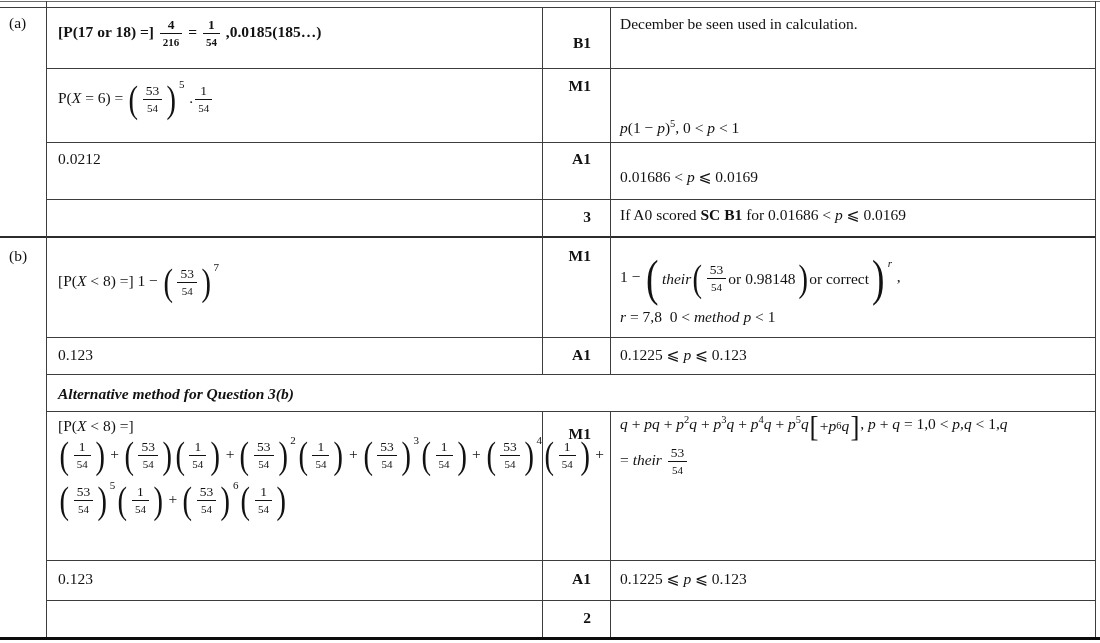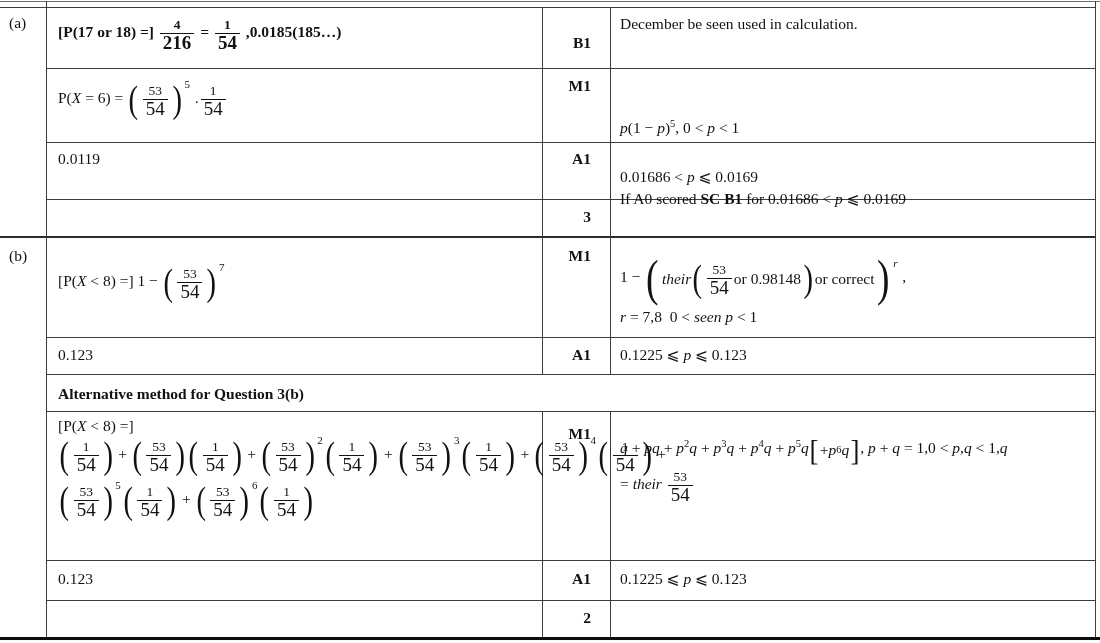--- a/index.html
+++ b/index.html
@@ -18,21 +18,21 @@
     position:absolute;left:542px;width:58px;box-sizing:border-box;
     padding-right:9px;text-align:right;font-weight:bold;
   }
   .comment{position:absolute;left:620px;width:470px;}
   .working{position:absolute;left:58px;width:478px;}
   .alt-header{font-weight:bold;}
   .mline{white-space:nowrap;}
   
   .frac{display:inline-block;vertical-align:middle;text-align:center;margin:0 2px;}
   .frac .num{display:block;padding:0 3px 1px 3px;border-bottom:1px solid #121212;font-size:13.5px;line-height:15px;}
-  .frac .den{display:block;padding:1px 3px 0 3px;font-size:19px;line-height:15px;}
+  .frac .den{display:block;padding:1px 3px 0 3px;font-size:11px;line-height:15px;}
   .bp{display:inline-flex;align-items:center;vertical-align:middle;}
   .pg{font-weight:300;line-height:0.9;transform:scaleX(0.75);}
   .bp1 > .pg{font-size:38px;}
   .bp2 > .pg{font-size:50px;}
   .bk  > .pg{font-size:30px;transform:scaleX(0.9);}
   .pc{display:inline-flex;align-items:center;padding:0 1px;}
   sup.sup{font-size:10.5px;vertical-align:super;line-height:0;}
   sup.suphi{font-size:11px;vertical-align:baseline;position:relative;top:-15px;line-height:0;margin:0 1px;}
   i{font-family:"Liberation Serif","DejaVu Serif",serif;}
 </style>
@@ -74,25 +74,25 @@
           <span class="frac">
             <span class="num">53</span>
             <span class="den">54</span>
           </span>
         </span>
         <span class="pg">)</span>
       </span><sup class="suphi">5</sup> .<span class="frac"><span class="num">1</span><span class="den">54</span></span></div>
   <div class="mark" style="top:77px;">M1</div>
   <div class="comment mline" style="top:78px;margin-top:41px;"><i>p</i>(1 − <i>p</i>)<sup class="sup">5</sup>, 0 &lt; <i>p</i> &lt; 1</div>
 
-  <div class="working" style="top:150px;">0.0119</div>
+  <div class="working" style="top:150px;">0.0212</div>
   <div class="mark" style="top:150px;">A1</div>
   <div class="comment" style="top:166px;">
     <div class="mline" style="line-height:22px;">0.01686 &lt; <i>p</i> ⩽ 0.0169</div>
-    <div class="mline" style="line-height:22px;">If A0 scored <b>SC B1</b> for 0.01686 &lt; <i>p</i> ⩽ 0.0169</div>
+    <div class="mline" style="line-height:22px;margin-top:16px;">If A0 scored <b>SC B1</b> for 0.01686 &lt; <i>p</i> ⩽ 0.0169</div>
   </div>
 
   <div class="mark" style="top:208px;">3</div>
 
   <div class="working mline" style="top:265px;">[P(<i>X</i> &lt; 8) =] 1 − <span class="bp bp1">
         <span class="pg">(</span>
         <span class="pc">
           <span class="frac">
             <span class="num">53</span>
             <span class="den">54</span>
@@ -107,28 +107,28 @@
           <span class="pc"><i>their</i><span class="bp bp1">
               <span class="pg">(</span>
               <span class="pc"><span class="frac">
                   <span class="num">53</span>
                   <span class="den">54</span>
                 </span> or 0.98148</span>
               <span class="pg">)</span>
             </span> or correct</span>
           <span class="pg">)</span>
         </span><sup class="suphi"><i>r</i></sup> ,</div>
-    <div class="mline" style="margin-top:7px;"><i>r</i> = 7,8&nbsp; 0 &lt; <i>seen p</i> &lt; 1</div>
+    <div class="mline" style="margin-top:7px;"><i>r</i> = 7,8&nbsp; 0 &lt; <i>method p</i> &lt; 1</div>
   </div>
 
   <div class="working" style="top:346px;">0.123</div>
   <div class="mark" style="top:346px;">A1</div>
   <div class="comment mline" style="top:346px;">0.1225 ⩽ <i>p</i> ⩽ 0.123</div>
 
-  <div class="cell alt-header" style="left:58px;top:385px;">Alternative method for Question 3(b)</div>
+  <div class="cell alt-header" style="left:58px;top:385px;font-style:italic;">Alternative method for Question 3(b)</div>
 
   <div class="working" style="top:417px;">
     <div class="mline">[P(<i>X</i> &lt; 8) =]</div>
     <div class="mline" style="margin-top:3px;"><span class="bp bp1">
           <span class="pg">(</span>
           <span class="pc">
             <span class="frac">
               <span class="num">1</span>
               <span class="den">54</span>
             </span>
@@ -239,21 +239,21 @@
           <span class="pc">
             <span class="frac">
               <span class="num">1</span>
               <span class="den">54</span>
             </span>
           </span>
           <span class="pg">)</span>
         </span></div>
   </div>
   <div class="mark" style="top:425px;">M1</div>
-  <div class="comment" style="top:436px;">
+  <div class="comment" style="top:412px;">
     <div class="mline"><i>q</i> + <i>pq</i> + <i>p</i><sup class="sup">2</sup><i>q</i> + <i>p</i><sup class="sup">3</sup><i>q</i> + <i>p</i><sup class="sup">4</sup><i>q</i> + <i>p</i><sup class="sup">5</sup><i>q</i><span class="bp bk">
           <span class="pg">[</span>
           <span class="pc">+<i>p</i><sup class="sup">6</sup><i>q</i></span>
           <span class="pg">]</span>
         </span>, <i>p</i> + <i>q</i> = 1,0 &lt; <i>p</i>,<i>q</i> &lt; 1,<i>q</i></div>
     <div class="mline" style="margin-top:6px;">= <i>their</i> <span class="frac"><span class="num">53</span><span class="den">54</span></span></div>
   </div>
 
   <div class="working" style="top:570px;">0.123</div>
   <div class="mark" style="top:570px;">A1</div>

